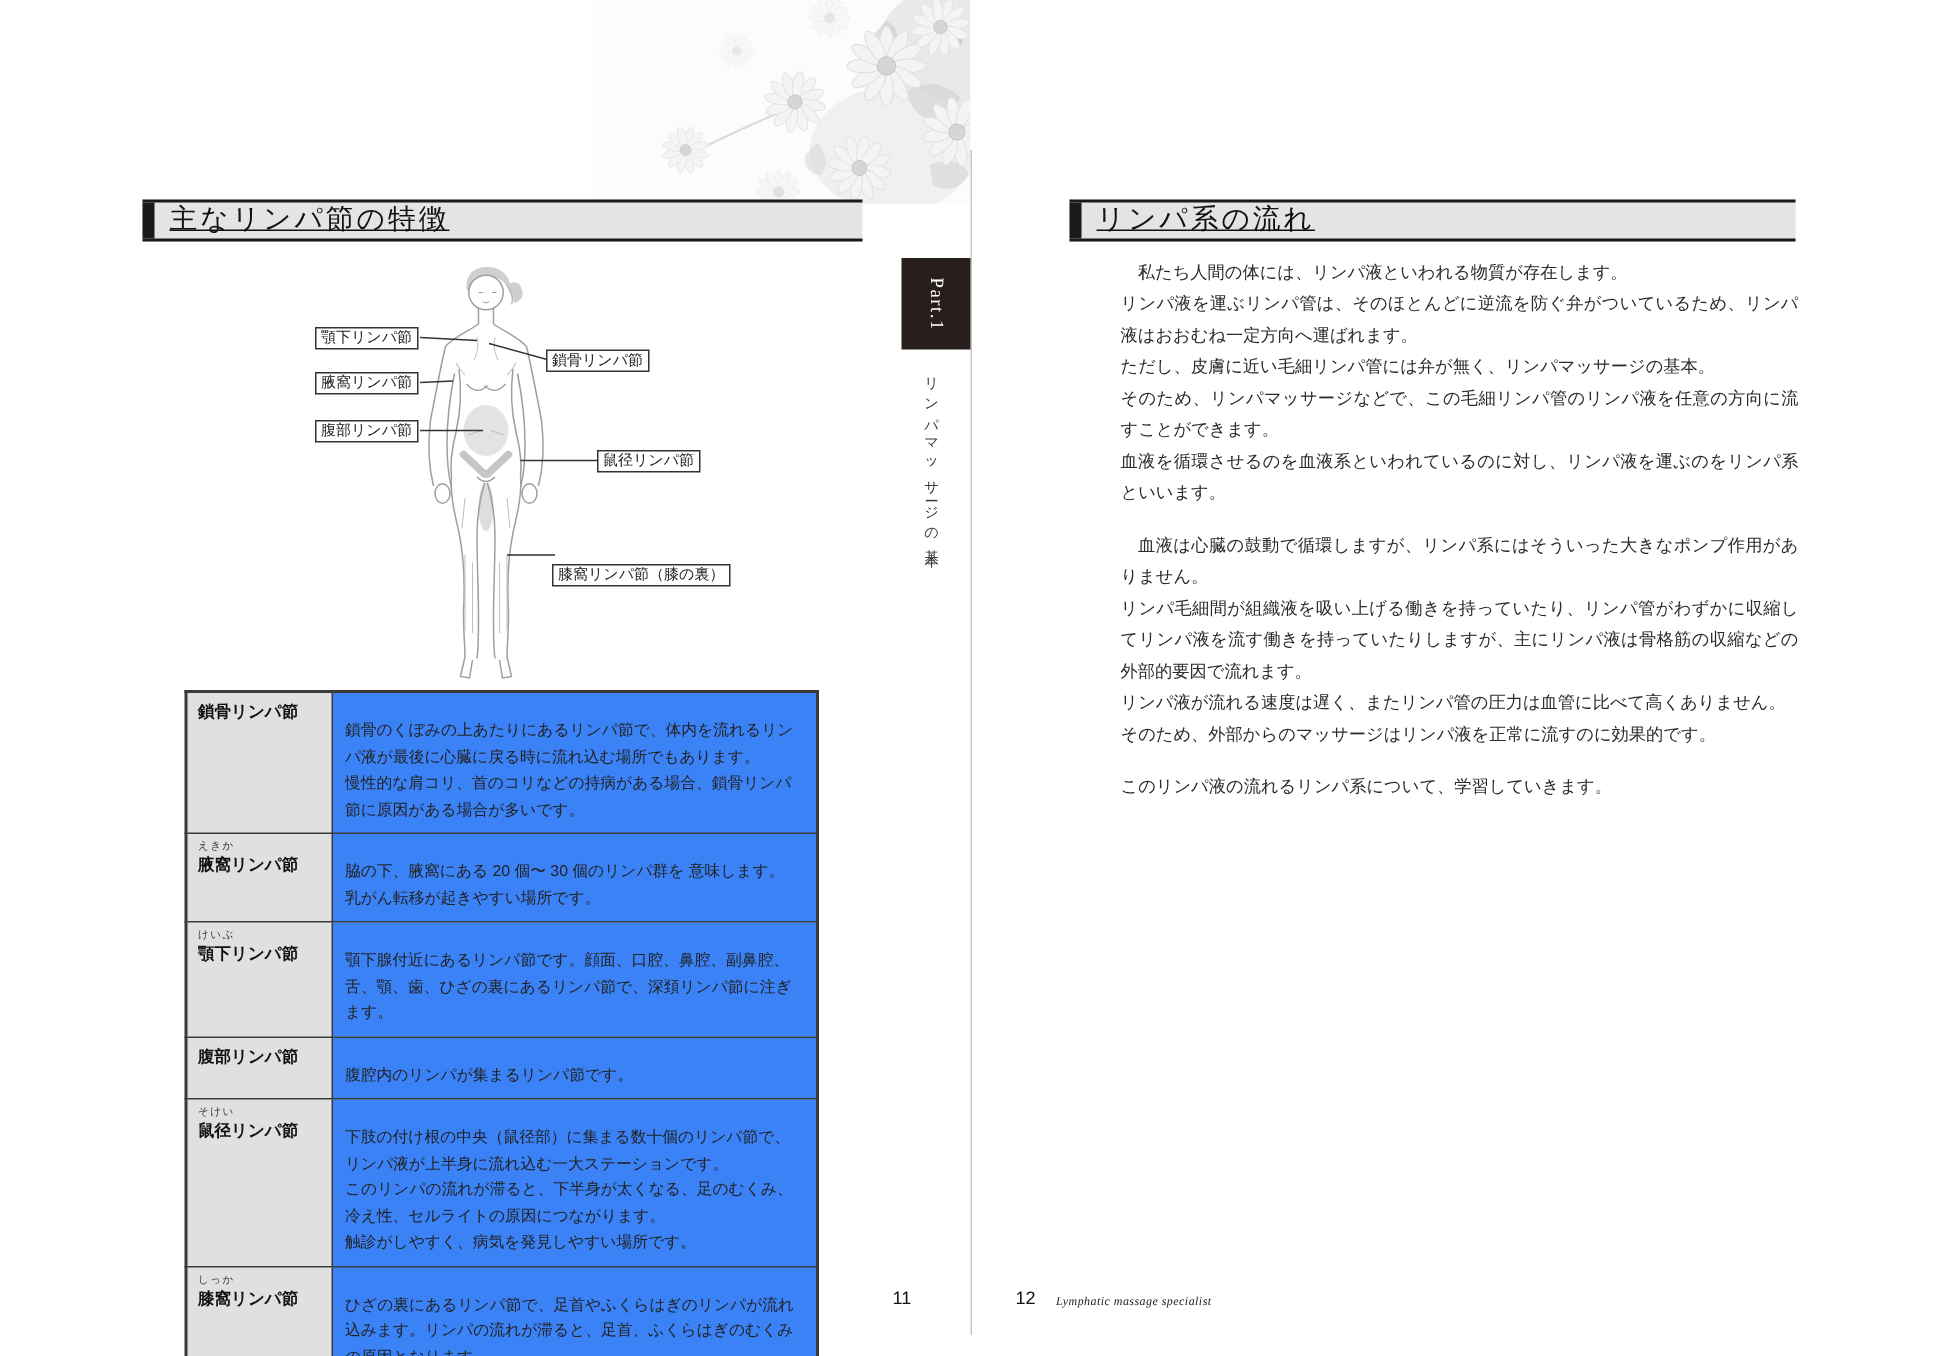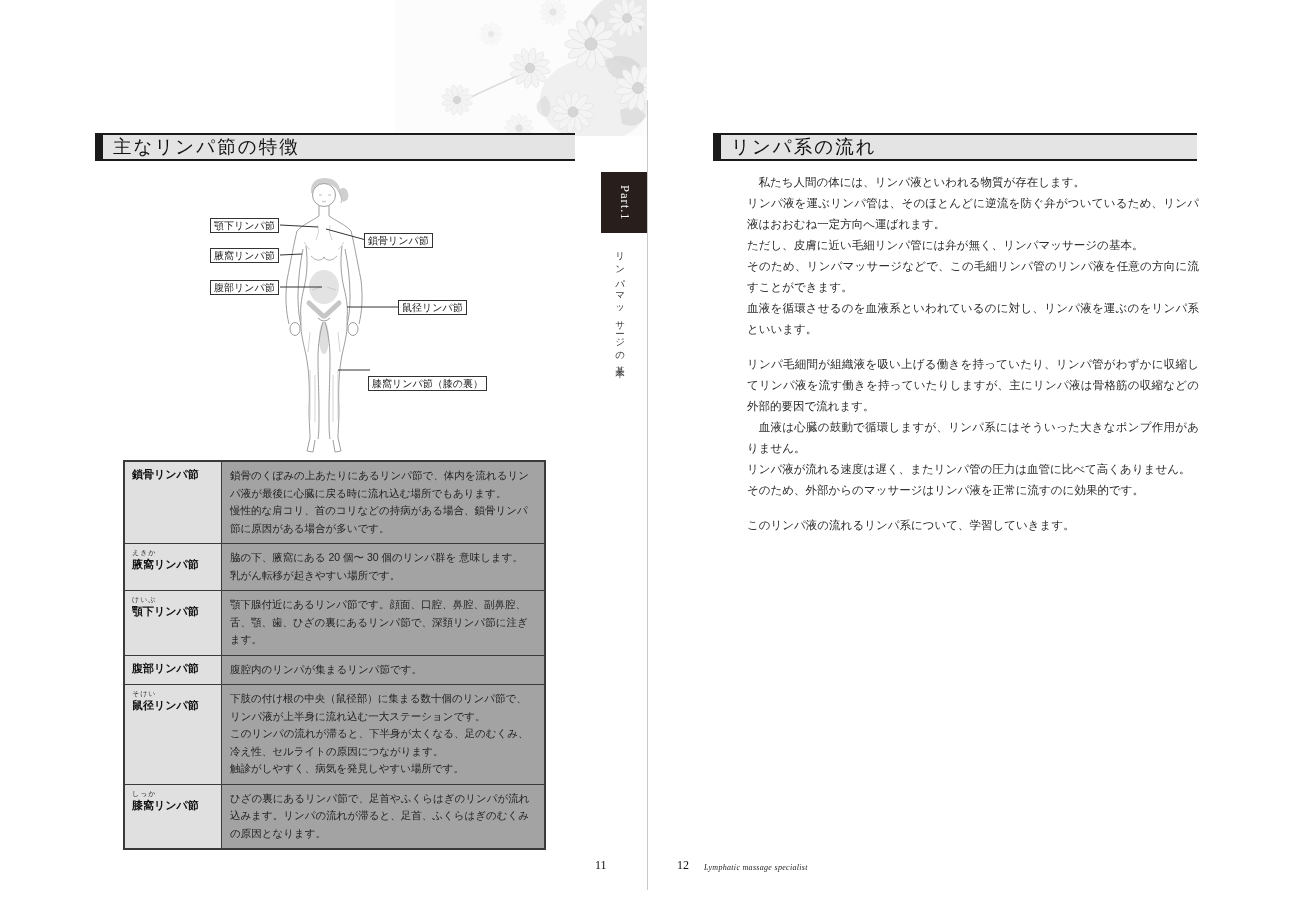--- a/index.html
+++ b/index.html
@@ -10,40 +10,40 @@
   
   #flower{position:absolute;left:395px;top:0;width:252px;height:136px;overflow:hidden;}
   
   .titlebar{
     position:absolute;height:24px;background:#e4e4e4;
     border-top:2px solid #1a1a1a;border-bottom:2px solid #1a1a1a;
   }
   .titlebar .accent{position:absolute;left:0;top:0;bottom:0;width:8px;background:#1a1a1a;}
   .titlebar .ttl{
     display:block;padding-left:18px;font-family:"Liberation Serif",serif;
-    font-size:18.5px;letter-spacing:2px;line-height:24px;color:#111;white-space:nowrap;
+    font-size:18.5px;letter-spacing:2px;line-height:24px;color:#111;white-space:nowrap;text-decoration:underline;
   }
   #titlebar-left{left:95px;top:133px;width:480px;}
   #titlebar-right{left:713px;top:133px;width:484px;}
   
   #diagram{position:absolute;left:150px;top:170px;width:340px;height:295px;}
   #diagram svg{position:absolute;left:0;top:0;}
   .dlabel{
     position:absolute;border:1px solid #333;background:#fff;font-size:10px;
     line-height:13px;padding:0 3px;white-space:nowrap;color:#222;
   }
   
   #lymph-table{position:absolute;left:123px;top:460px;width:423px;}
   #lymph-table table{border-collapse:collapse;width:423px;border:2px solid #3a3a3a;table-layout:fixed;}
   #lymph-table th{
     width:84px;background:#e0e0e0;border:1px solid #3a3a3a;padding:5px 5px 6px 7px;
     font-size:11px;font-weight:bold;text-align:left;vertical-align:top;color:#111;
   }
   #lymph-table td{
-    border:1px solid #3a3a3a;background:#a3a3a3;padding:5px 8px 6px;font-size:10.5px;
+    border:1px solid #3a3a3a;background:#3b82f6;padding:17px 8px 6px;font-size:10.5px;
     line-height:17.5px;vertical-align:top;color:#222;
   }
   #lymph-table td p{margin:0;}
   .furi{display:block;font-size:7px;line-height:8px;font-weight:normal;letter-spacing:1px;color:#333;}
   
   #gutter-line{position:absolute;left:647px;top:100px;width:1px;height:790px;background:#c8c8c8;}
   #part-tab{
     position:absolute;left:601px;top:172px;width:46px;height:61px;background:#281f1c;
     display:flex;align-items:center;justify-content:center;
   }
@@ -56,21 +56,21 @@
     font-size:9.5px;letter-spacing:3px;color:#3a3a3a;height:130px;
   }
   
   #right-text{
     position:absolute;left:747px;top:172px;width:452px;
     font-size:11.5px;line-height:21px;color:#2b2b2b;text-align:justify;
   }
   .pgroup{margin:0 0 14px 0;}
   .pgroup p{margin:0;}
   
-  .pagenum{position:absolute;font-family:Liberation Serif, serif;font-size:12px;color:#111;}
+  .pagenum{position:absolute;font-family:Liberation Sans, sans-serif;font-size:12px;color:#111;}
   #pn-left{left:595px;top:858px;}
   #pn-right{left:677px;top:858px;}
   #footer-brand{
     position:absolute;left:704px;top:863px;font-family:"Liberation Serif",serif;
     font-size:8px;color:#222;letter-spacing:.3px;font-style:italic;
   }
 </style>
 </head>
 <body>
 
@@ -236,22 +236,22 @@
 
 <div id="right-text">
     <div class="pgroup">
       <p>　私たち人間の体には、リンパ液といわれる物質が存在します。</p>
       <p>リンパ液を運ぶリンパ管は、そのほとんどに逆流を防ぐ弁がついているため、リンパ液はおおむね一定方向へ運ばれます。</p>
       <p>ただし、皮膚に近い毛細リンパ管には弁が無く、リンパマッサージの基本。</p>
       <p>そのため、リンパマッサージなどで、この毛細リンパ管のリンパ液を任意の方向に流すことができます。</p>
       <p>血液を循環させるのを血液系といわれているのに対し、リンパ液を運ぶのをリンパ系といいます。</p>
     </div>
     <div class="pgroup">
+      <p>　血液は心臓の鼓動で循環しますが、リンパ系にはそういった大きなポンプ作用がありません。</p>
       <p>リンパ毛細間が組織液を吸い上げる働きを持っていたり、リンパ管がわずかに収縮してリンパ液を流す働きを持っていたりしますが、主にリンパ液は骨格筋の収縮などの外部的要因で流れます。</p>
-      <p>　血液は心臓の鼓動で循環しますが、リンパ系にはそういった大きなポンプ作用がありません。</p>
       <p>リンパ液が流れる速度は遅く、またリンパ管の圧力は血管に比べて高くありません。</p>
       <p>そのため、外部からのマッサージはリンパ液を正常に流すのに効果的です。</p>
     </div>
     <div class="pgroup">
       <p>このリンパ液の流れるリンパ系について、学習していきます。</p>
     </div>
   </div>
 
 <div class="pagenum" id="pn-left">11</div>
 <div class="pagenum" id="pn-right">12</div>

